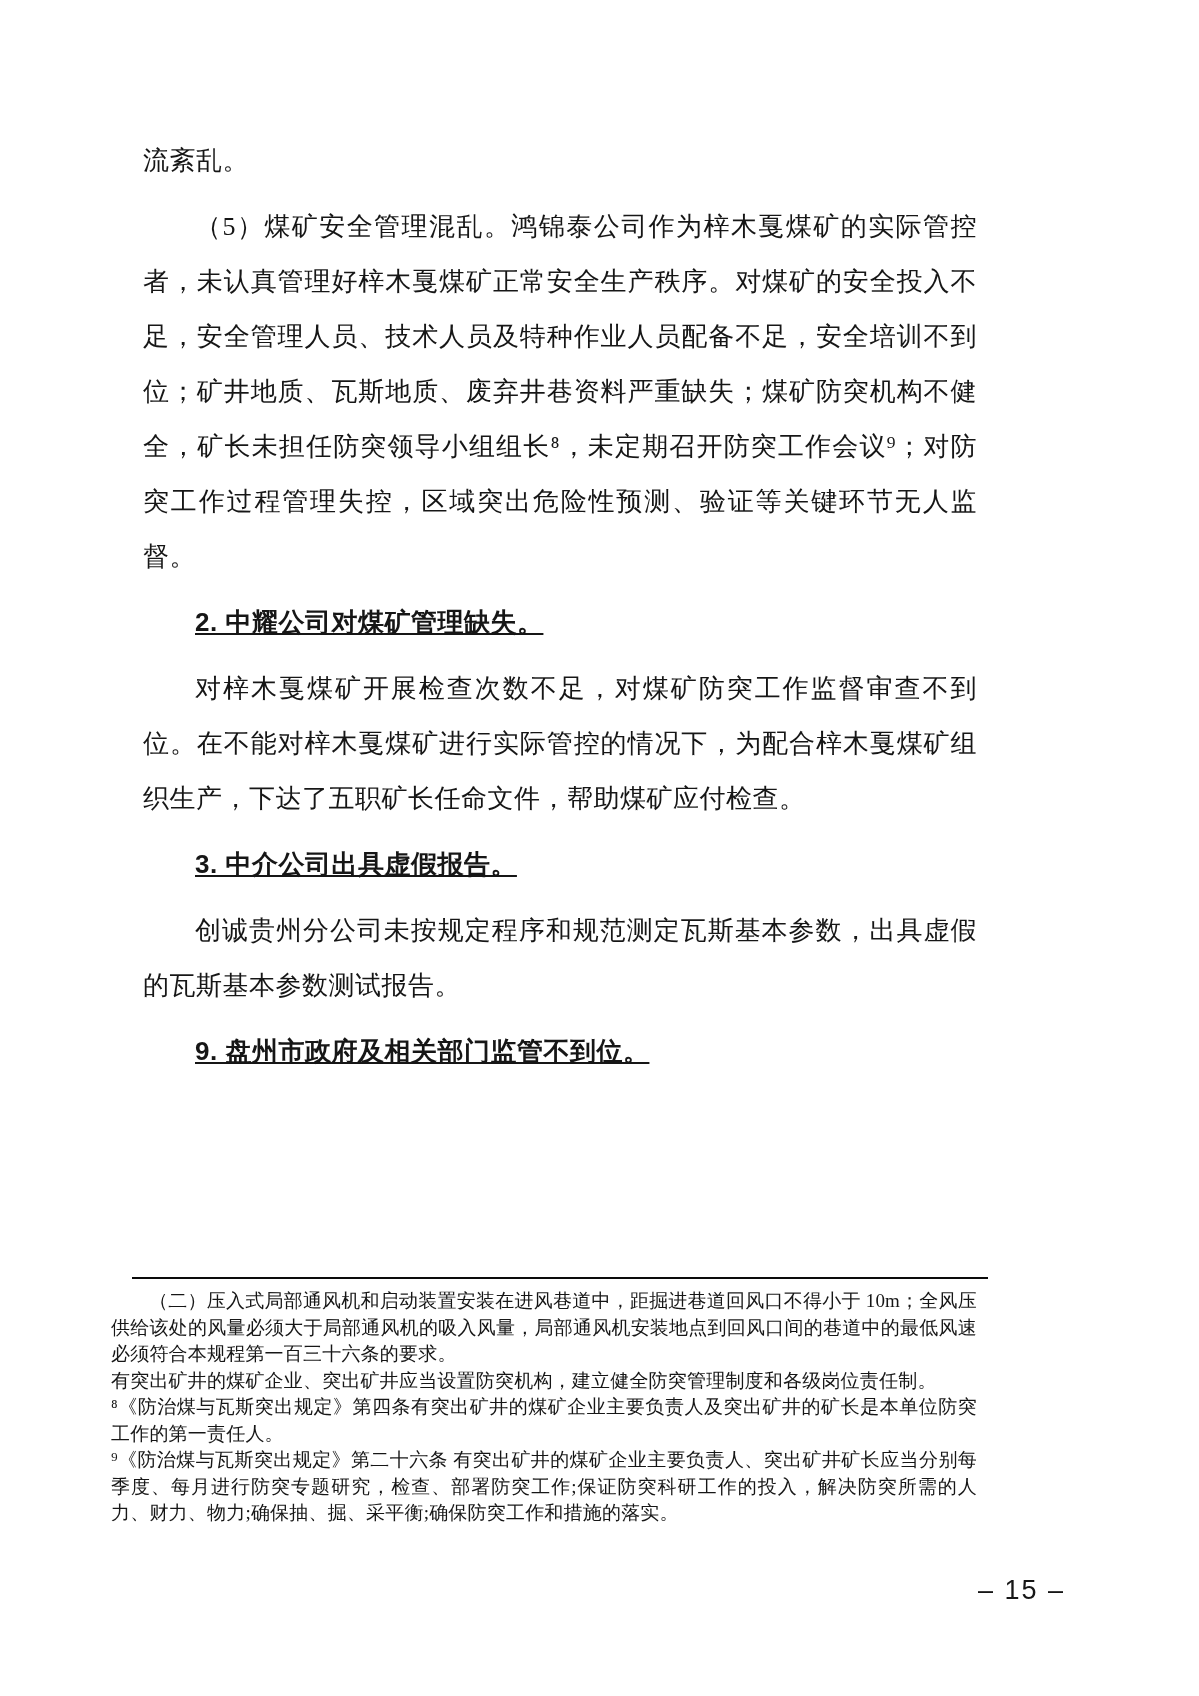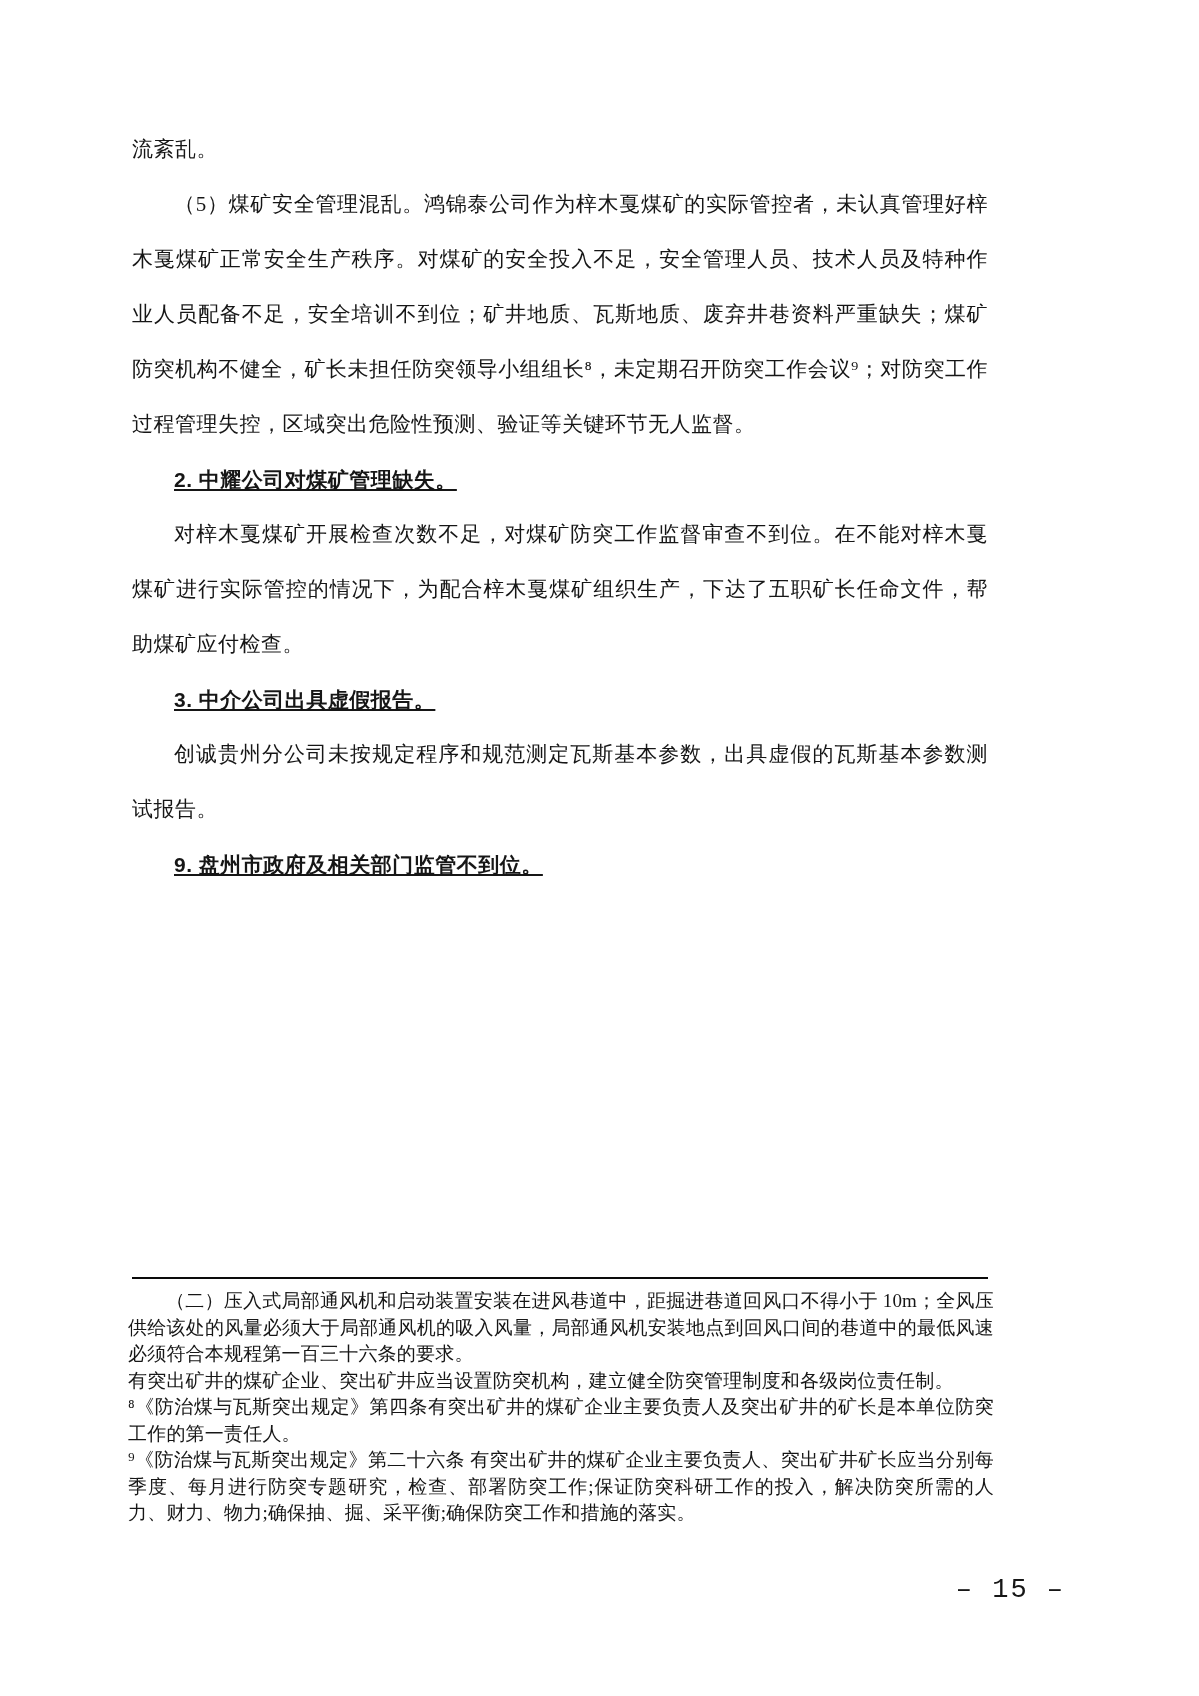--- a/index.html
+++ b/index.html
@@ -16,23 +16,23 @@
     overflow: hidden;
     color: #161616;
   }
   .content {
     position: absolute;
     left: 132px;
     top: 122px;
     width: 856px;
   }
   .para {
-    margin: 0;
+    margin: 11px;
     font-family: "Liberation Serif", "DejaVu Serif", serif;
-    font-size: 21px;
+    font-size: 26px;
     line-height: 55px;
     text-align: justify;
     letter-spacing: 0.5px;
   }
   .para.indent {
     text-indent: 2em;
   }
   .para.heading {
     font-family: "Liberation Sans", "DejaVu Sans", sans-serif;
     font-weight: bold;
@@ -42,40 +42,40 @@
   .footnote-sep {
     position: absolute;
     left: 132px;
     top: 1277px;
     width: 856px;
     height: 0;
     border-top: 2.5px solid #0a0a0a;
   }
   .footnotes {
     position: absolute;
-    left: 128px;
+    left: 111px;
     top: 1288px;
     width: 866px;
   }
   .fn {
     margin: 0;
     font-family: "Liberation Serif", "DejaVu Serif", serif;
     font-size: 19px;
     line-height: 26.5px;
     text-align: justify;
     letter-spacing: 0.2px;
   }
   .fn.indent {
     text-indent: 2em;
   }
   .page-number {
     position: absolute;
     top: 1575px;
     right: 134px;
-    font-family: Liberation Mono, monospace;
+    font-family: Liberation Sans, sans-serif;
     font-size: 27px;
     letter-spacing: 2px;
     color: #161616;
   }
 </style>
 </head>
 <body>
 
 <div class="page">
 

